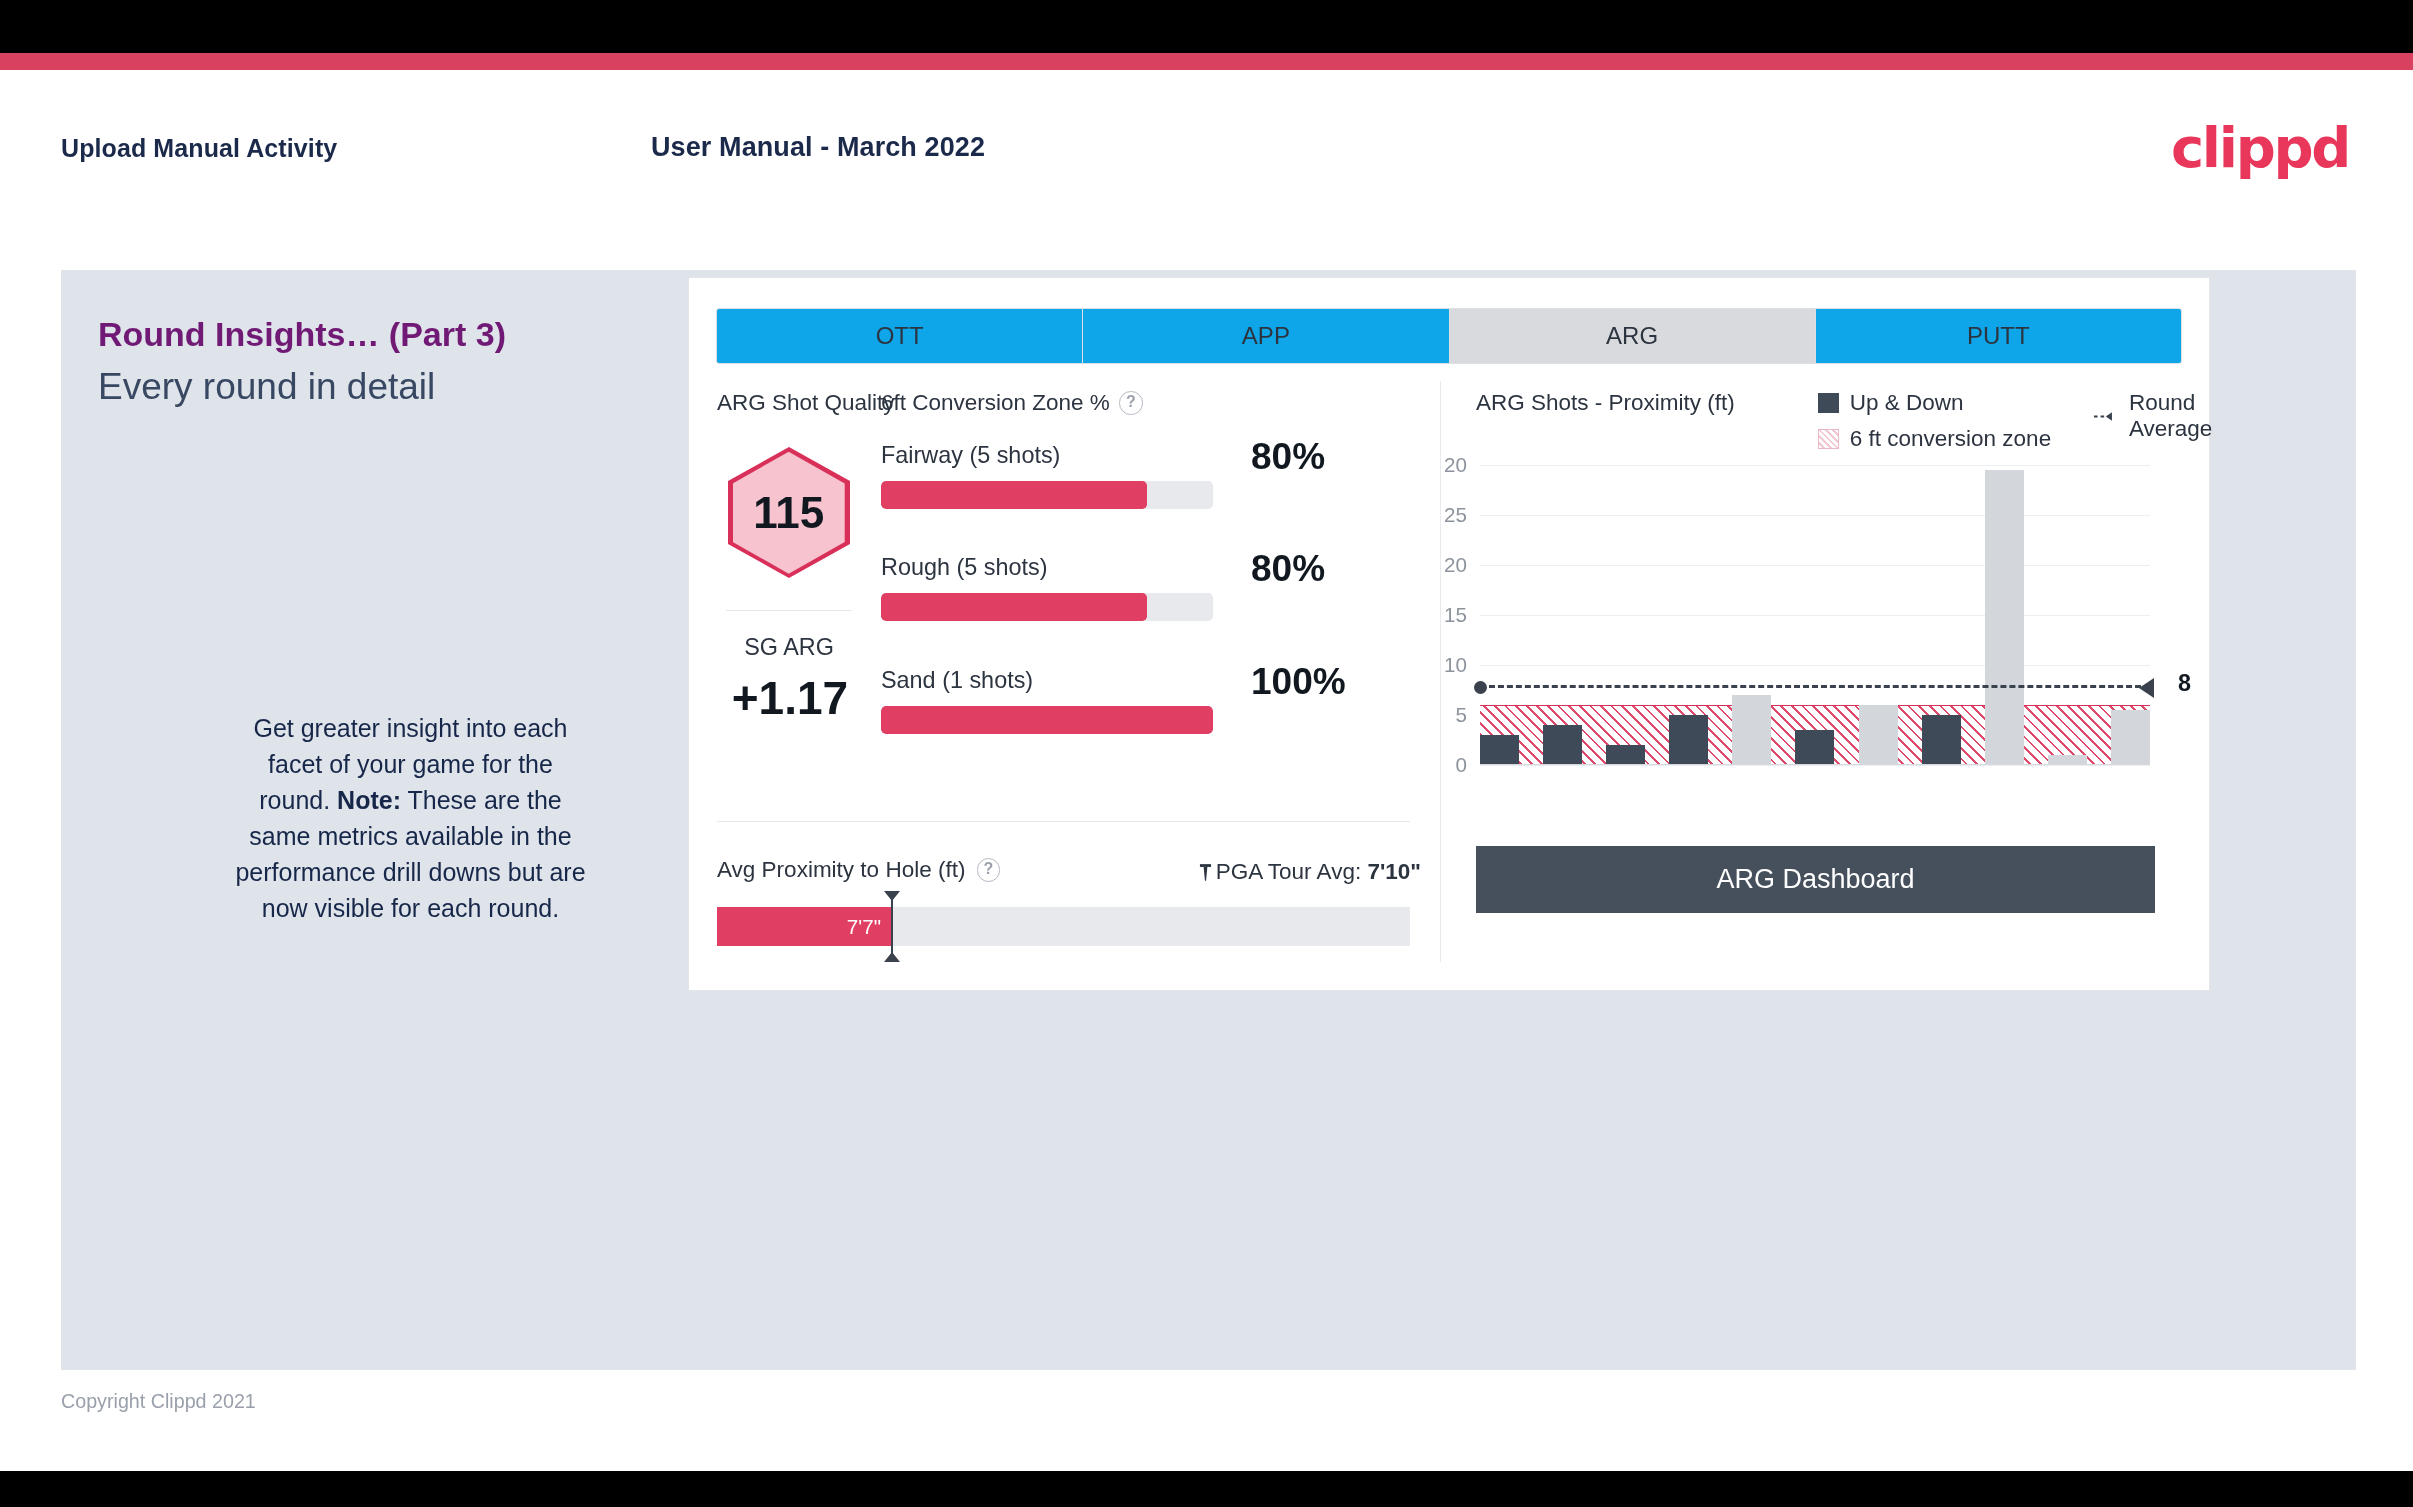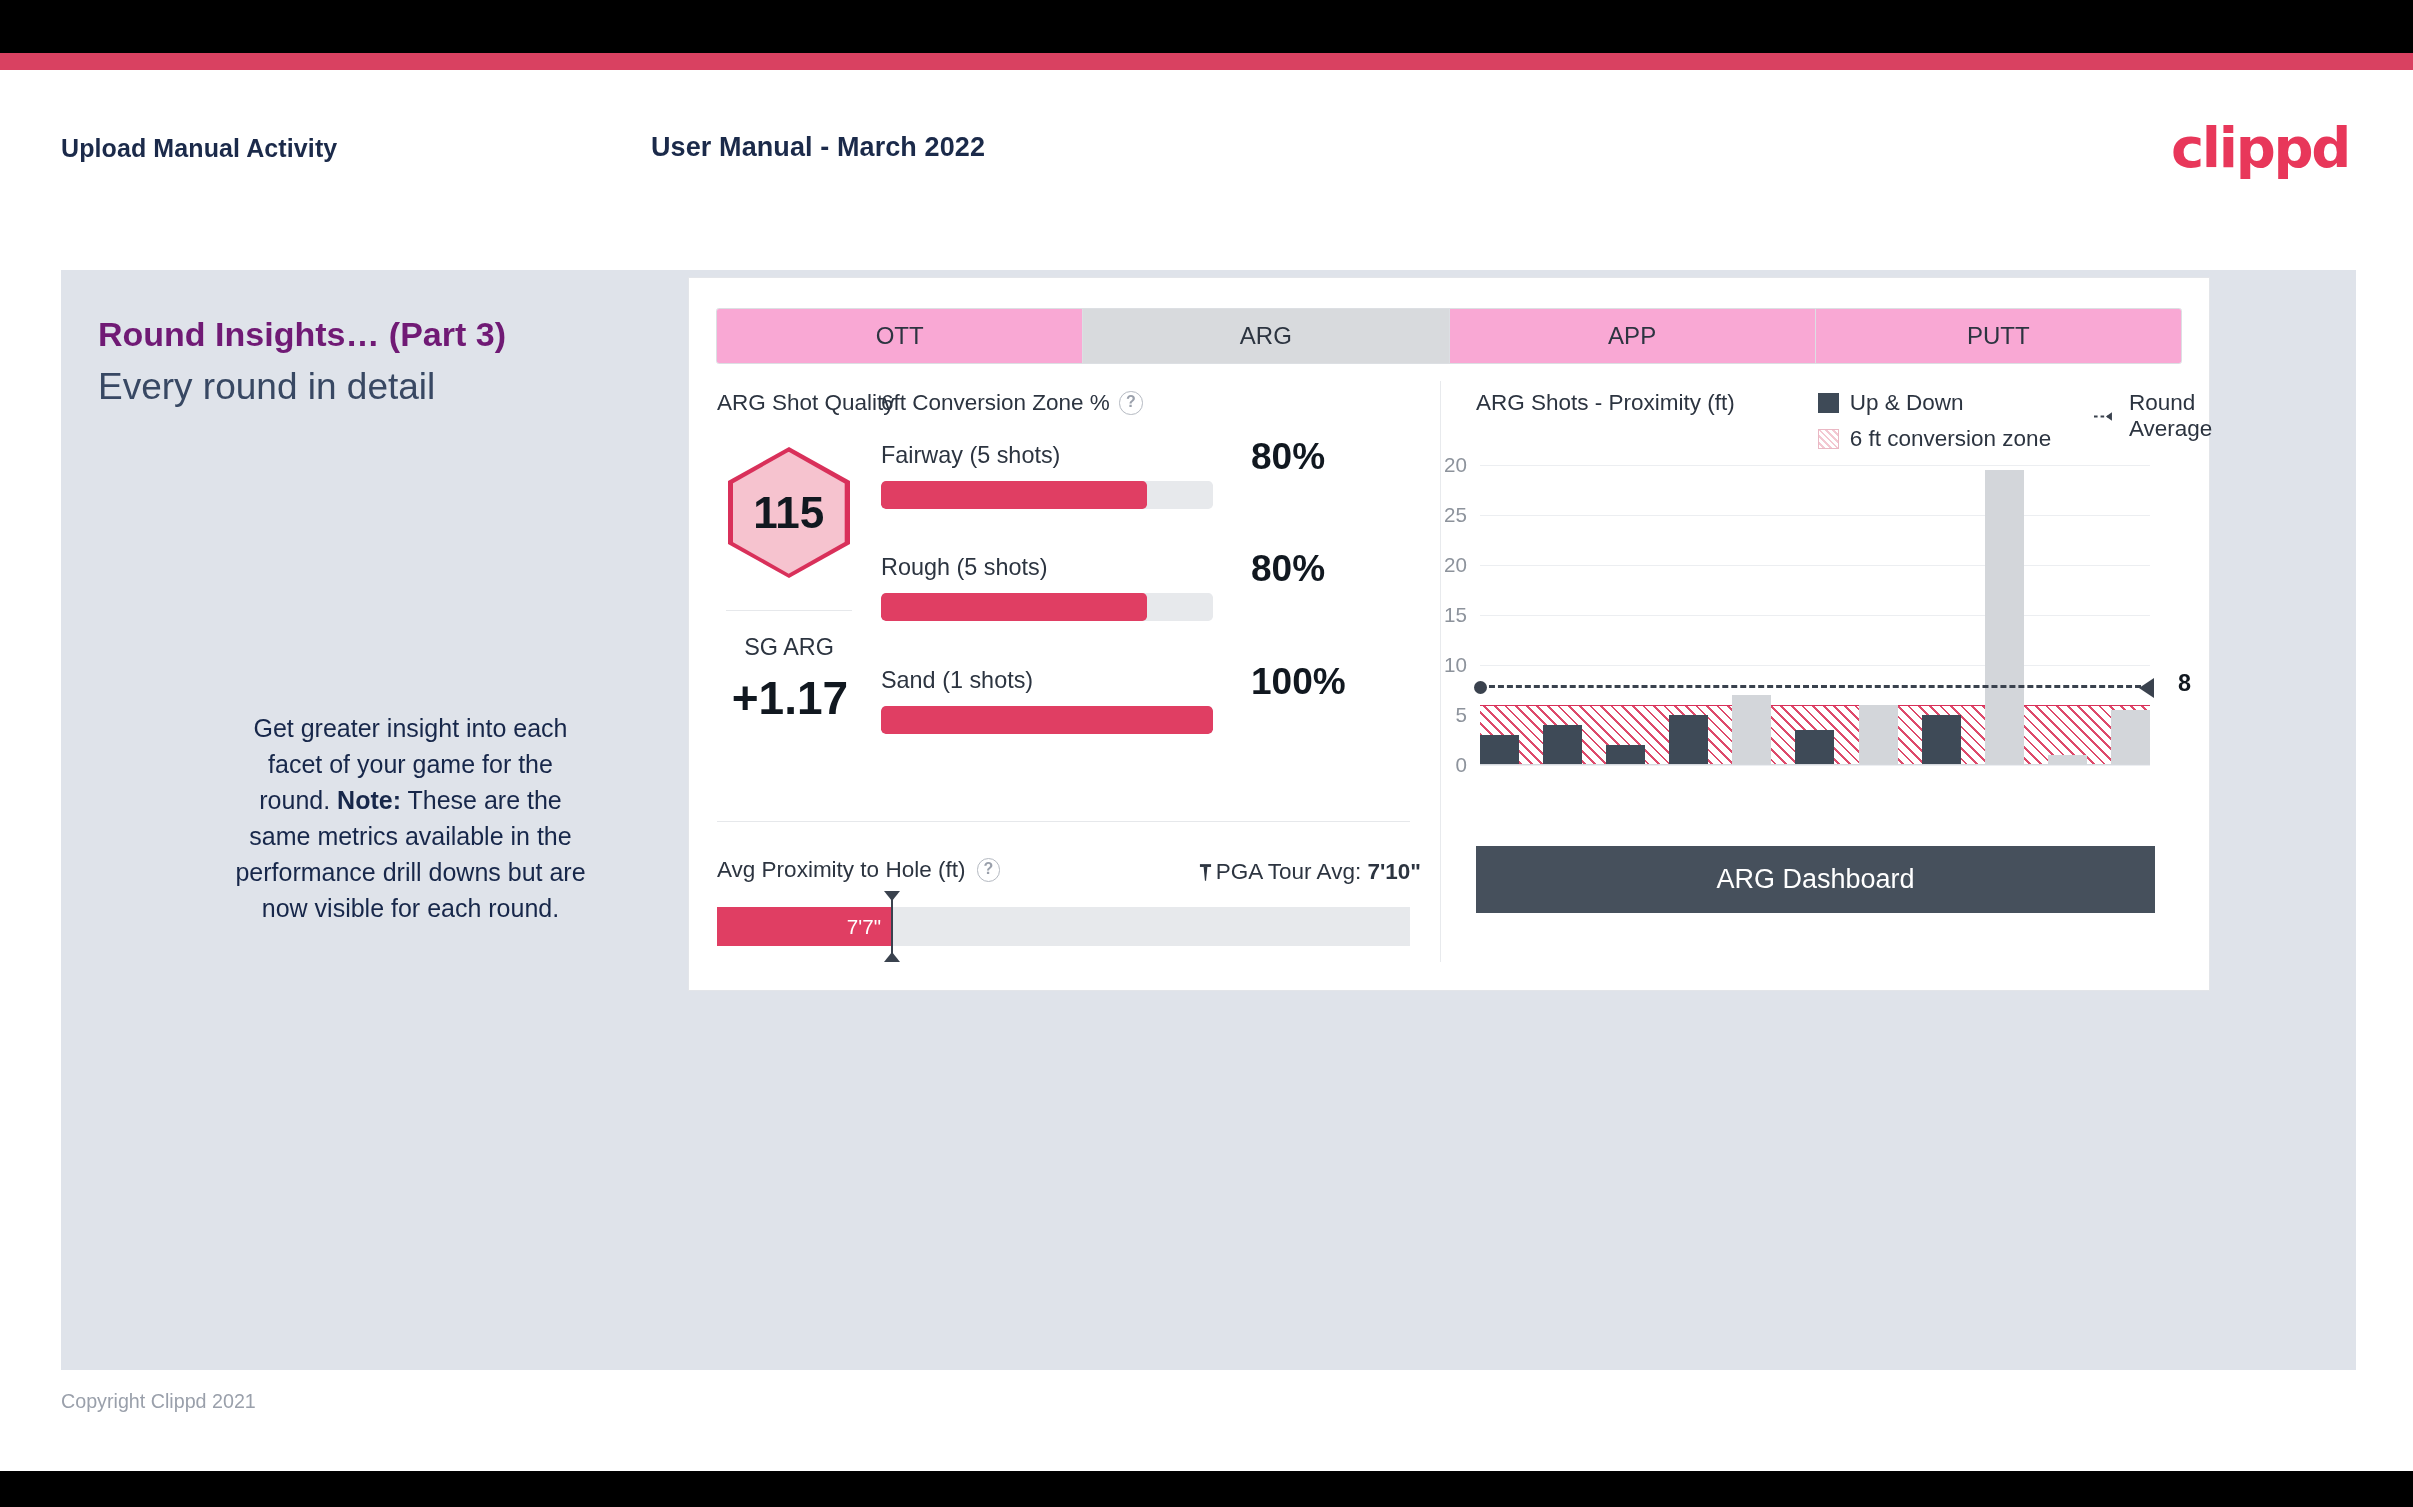--- a/index.html
+++ b/index.html
@@ -42,21 +42,21 @@
 
   .copyright { position:absolute; left:0px; top:1120px; font-size:19.7px; color:#9aa0ab; }
 
   
   .card { position:absolute; left:688px; top:277px; width:1522px; height:714px;
           background:#fff; border:0.9px solid #e3e5e9; }
 
   .tabs { position:absolute; left:27px; top:30px; width:1466px; height:56px;
           display:flex; border:0.9px solid #dcdfe3; border-radius:2.8px; overflow:hidden; background:#fff; }
   .tab { flex:1; display:flex; align-items:center; justify-content:center;
-         font-size:24px; color:#2c3440; border-right:0.9px solid #dcdfe3; background:#f9a8d4; }
+         font-size:24px; color:#2c3440; border-right:0.9px solid #dcdfe3; background:#0ea5e9; }
   .tab:last-child { border-right:none; }
   .tab.sel { background:#d8dadd; }
 
   .divider-v { position:absolute; left:751px; top:103px; width:0.9px; height:581px; background:#e8eaed; }
 
   
   .lbl { font-size:22.5px; color:#2c3440; }
   .lp-title { position:absolute; left:28px; top:112px; }
   .conv-title { position:absolute; left:192px; top:112px; display:flex; align-items:center; gap:9.4px; }
 
@@ -162,22 +162,22 @@
       <span>Get greater insight into each facet of your game for the round. </span><b>Note:</b><span> These are the same metrics available in the performance drill downs but are now visible for each round.</span>
     </div>
 
     <div class="copyright">Copyright Clippd 2021</div>
   </div>
 
   <div class="card">
 
     <div class="tabs">
       <div class="tab">OTT</div>
+      <div class="tab">APP</div>
       <div class="tab sel">ARG</div>
-      <div class="tab">APP</div>
       <div class="tab">PUTT</div>
     </div>
 
     <div class="divider-v"></div>
 
     <div class="lbl lp-title">ARG Shot Quality</div>
 
     <div class="lbl conv-title">
       <span>6ft Conversion Zone %</span>
       <span class="qmark">?</span>

